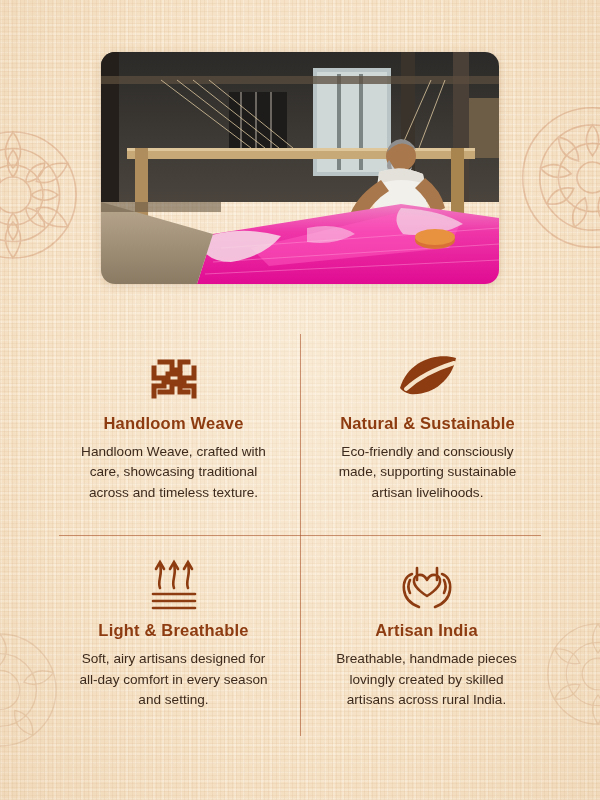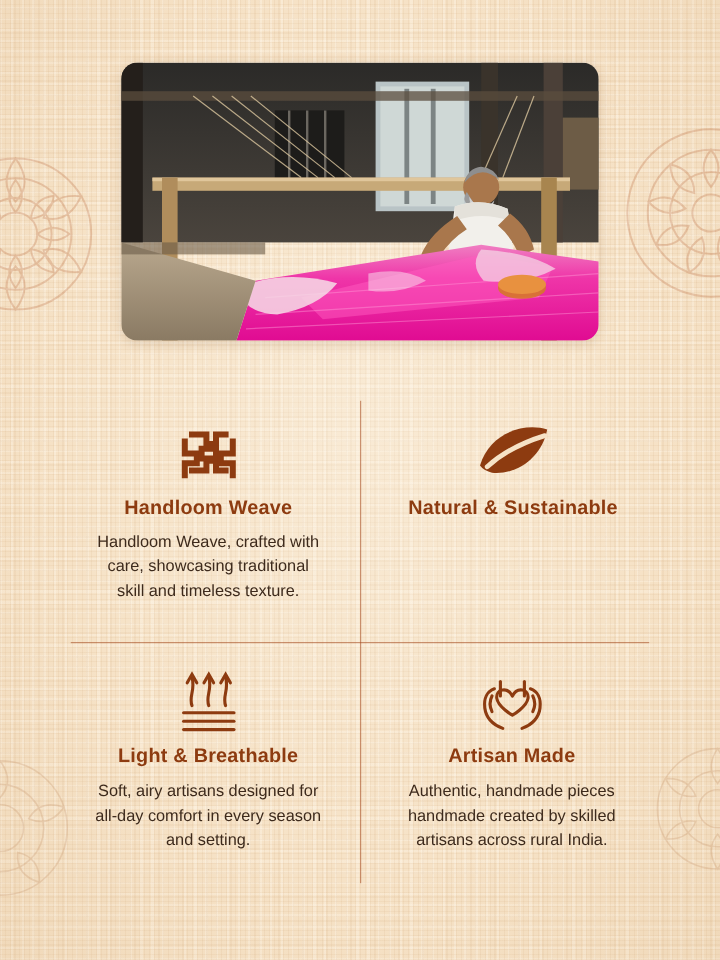--- a/index.html
+++ b/index.html
@@ -361,31 +361,32 @@
           <g stroke="#8d3b10" stroke-width="5" fill="none" stroke-linecap="square">
             <path d="M14 10 h12 v8 h8 v-8 h8"></path>
             <path d="M8 16 v10 h10 v8 h-10 v10"></path>
             <path d="M48 16 v10 h-10 v8 h10 v10"></path>
             <path d="M14 40 h12 v-8 h8 v8 h8"></path>
             <path d="M22 22 h12 v8 h-12z"></path>
           </g>
         </svg>
       </div>
       <div class="f-title">Handloom Weave</div>
-      <div class="f-desc">Handloom Weave, crafted with care, showcasing traditional skill and timeless texture.</div>
+      <div class="f-desc">Handloom Weave, crafted with care, showcasing traditional across and timeless texture.</div>
     </div>
 
     <div class="cell c1">
       <div class="icon-wrap">
         <svg width="60" height="46" viewBox="0 0 60 46">
           <path d="M2 34 C10 6 40 -2 58 4 C54 26 34 42 12 40 C8 39 4 37 2 34 Z" fill="#8d3b10"></path>
           <path d="M8 35 C22 22 40 14 56 9" stroke="#f6e2c6" stroke-width="4" fill="none" stroke-linecap="round"></path>
         </svg>
       </div>
       <div class="f-title">Natural &amp; Sustainable</div>
+      <div class="f-desc">Eco-friendly and consciously made, supporting sustainable artisan livelihoods.</div>
     </div>
 
     <div class="cell c2">
       <div class="icon-wrap">
         <svg width="50" height="52" viewBox="0 0 50 52">
           <g stroke="#8d3b10" stroke-width="2.6" fill="none" stroke-linecap="round">
             <path d="M11 30 C8 22 14 18 11 6"></path>
             <path d="M7 11 L11 4 L15 11"></path>
             <path d="M25 30 C22 22 28 18 25 6"></path>
             <path d="M21 11 L25 4 L29 11"></path>
@@ -408,18 +409,18 @@
             <path d="M28 22 C24 14 14 16 15 24 C16 31 28 38 28 38 C28 38 40 31 41 24 C42 16 32 14 28 22 Z"></path>
             <path d="M18 10 L18 22"></path>
             <path d="M38 10 L38 22"></path>
             <path d="M13 16 C7 18 4 24 5 32 C6 40 12 46 20 49"></path>
             <path d="M43 16 C49 18 52 24 51 32 C50 40 44 46 36 49"></path>
             <path d="M11 22 C9 26 9 31 11 35"></path>
             <path d="M45 22 C47 26 47 31 45 35"></path>
           </g>
         </svg>
       </div>
-      <div class="f-title">Artisan Made</div>
-      <div class="f-desc">Authentic, handmade pieces handmade created by skilled artisans across rural India.</div>
+      <div class="f-title">Artisan India</div>
+      <div class="f-desc">Breathable, handmade pieces lovingly created by skilled artisans across rural India.</div>
     </div>
 
   </div>
 </div>
 
 </body></html>

